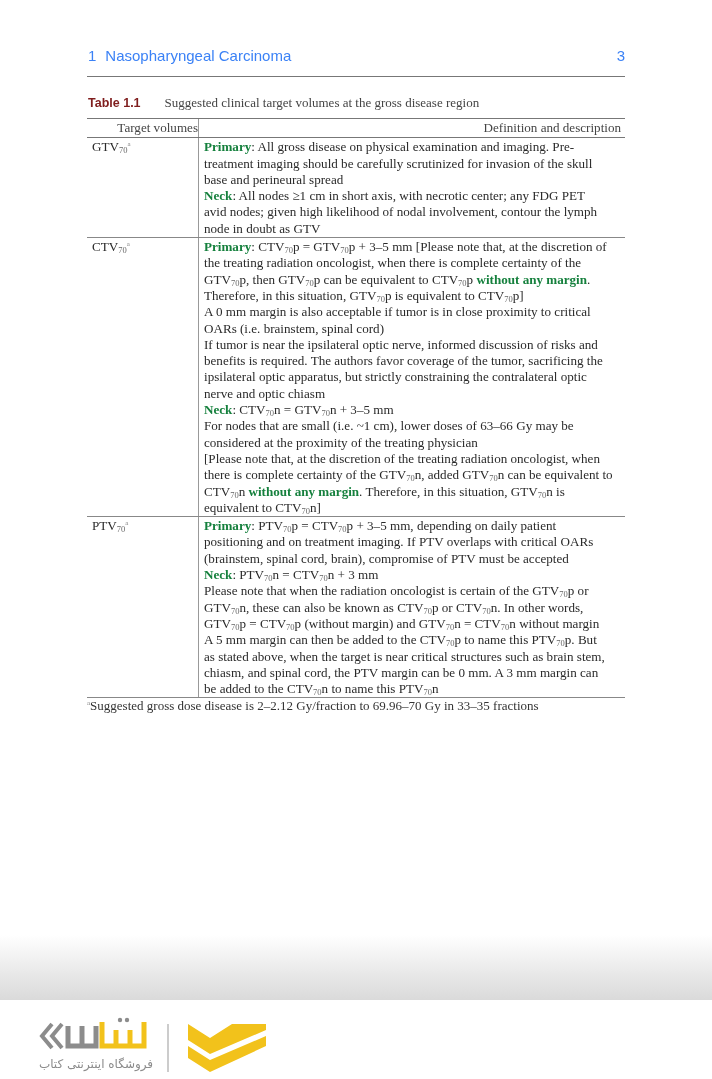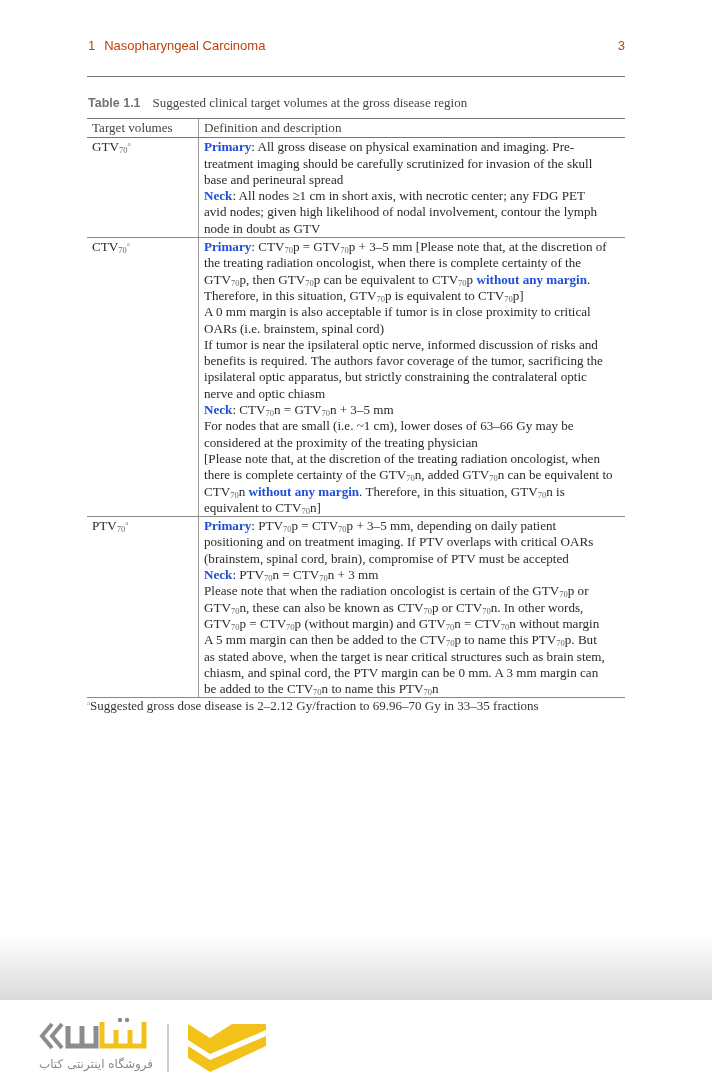--- a/index.html
+++ b/index.html
@@ -7,44 +7,44 @@
     width: 712px; height: 1079px; position: relative; overflow: hidden;
     background: #ffffff; color: #222;
     font-family: "Liberation Serif", "DejaVu Serif", serif;
   }
   .page { position: absolute; left: 0; top: 0; width: 712px; height: 1000px; background: #fff; }
   .shadow {
     position: absolute; left: 0; top: 935px; width: 712px; height: 65px;
     background: linear-gradient(to bottom, rgba(255,255,255,1) 0%, rgba(232,232,232,1) 60%, rgba(218,218,218,1) 100%);
   }
   .running-head {
-    position: absolute; left: 88px; top: 38px; width: 537px; height: 20px;
-    font-family: "Liberation Sans", "DejaVu Sans", sans-serif; font-size: 13px; color: #c2410c;
+    position: absolute; left: 88px; top: 47px; width: 537px; height: 20px;
+    font-family: "Liberation Sans", "DejaVu Sans", sans-serif; font-size: 15px; color: #3b82f6;
   }
   .running-head .chap { position: absolute; left: 0; top: 0; }
   .running-head .chap .num { margin-right: 9px; }
   .running-head .pnum { position: absolute; right: 0; top: 0; }
   .head-rule { position: absolute; left: 87px; top: 76px; width: 538px; height: 1px; background: #777; }
 
   .caption {
     position: absolute; left: 88px; top: 95px; font-size: 13px; color: #444; white-space: nowrap;
   }
   .caption .lbl {
-    font-family: "Liberation Sans", "DejaVu Sans", sans-serif; font-weight: bold; color: #737373; margin-right: 12px; font-size: 12.5px;
+    font-family: "Liberation Sans", "DejaVu Sans", sans-serif; font-weight: bold; color: #7f1d1d; margin-right: 24px; font-size: 12.5px;
   }
 
   .tbl { position: absolute; left: 87px; top: 118px; width: 538px; border-collapse: collapse; font-size: 13.1px; line-height: 16.3px; color: #2a2a2a; }
   .tbl th, .tbl td { text-align: left; vertical-align: top; padding: 0; }
-  .tbl thead th { font-weight: normal; border-top: 1px solid #777; border-bottom: 1px solid #777; padding: 1px 0 1px 0; color: #444; }
+  .tbl thead th { font-weight: normal; border-top: 1px solid #777; border-bottom: 1px solid #777; padding: 1px 0 1px 0; color: #444; text-align: right; }
   .tbl tbody td { border-bottom: 1px solid #888; padding: 1px 0 0 0; }
   .tbl .c1 { width: 106px; padding-left: 5px !important; }
   .tbl .c2 { border-left: 1px solid #999; padding-left: 5px !important; padding-right: 4px !important; }
   sub { font-size: 8.5px; vertical-align: -2px; line-height: 0; color: #666; }
   sup { font-size: 7px; vertical-align: 5px; line-height: 0; color: #888; }
-  b { font-weight: bold; color: #1d4ed8; }
+  b { font-weight: bold; color: #15803d; }
   .ln { display: block; }
 
   .footnote { position: absolute; left: 87px; top: 698px; font-size: 13px; color: #333; white-space: nowrap; }
 
   .banner { position: absolute; left: 0; top: 1000px; width: 712px; height: 79px; background: #fff; }
   .logo { position: absolute; left: 36px; top: 16px; width: 240px; height: 60px; }
   .persian {
     position: absolute; right: 18px; top: 11px; direction: rtl;
     font-family: "DejaVu Sans", sans-serif; font-size: 19px; color: #111;
   }

